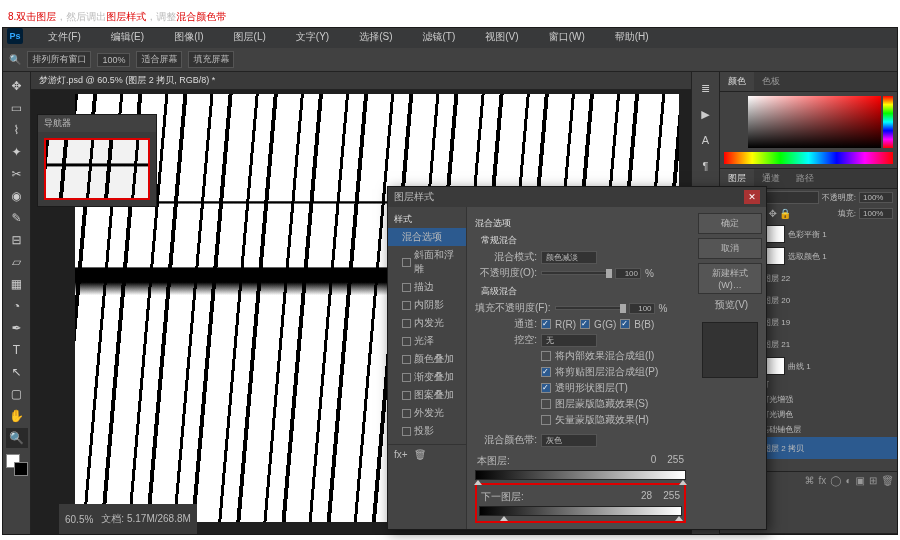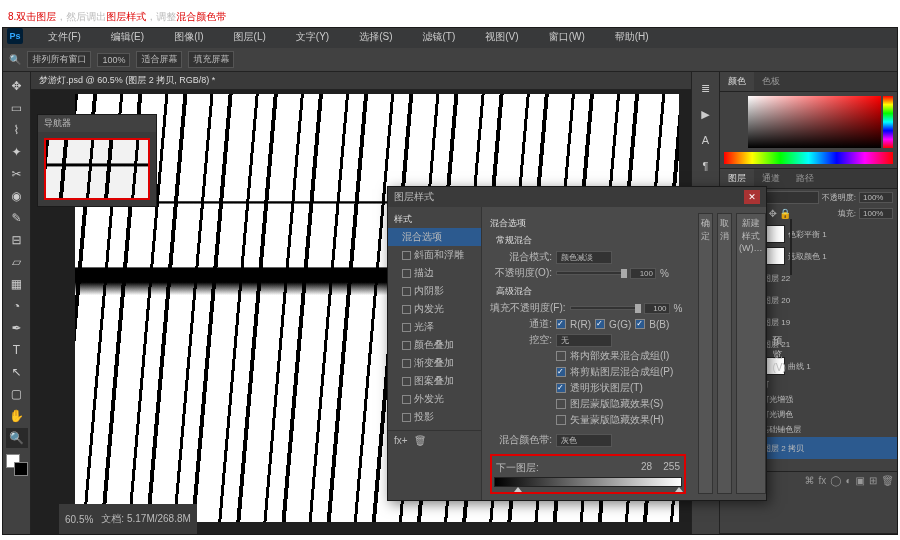--- a/index.html
+++ b/index.html
@@ -53,21 +53,21 @@
 .lthumb.clr{background:linear-gradient(90deg,#f44,#48f)}
 .lname{font-size:8px;white-space:nowrap;overflow:hidden}
 .lfoot{display:flex;gap:4px;padding:3px;border-top:1px solid #222;justify-content:flex-end}
 .lfoot span{font-size:10px;color:#999;cursor:pointer}
 .statusbar{position:absolute;bottom:0;left:28px;height:30px;display:flex;align-items:center;gap:8px;padding:0 6px;background:#3a3a3a;font-size:9px}
 
 .dlg{position:absolute;top:158px;left:384px;width:380px;background:#4a4a4a;border:1px solid #1a1a1a;box-shadow:3px 3px 12px rgba(0,0,0,0.5)}
 .dlg-title{background:#3a3a3a;padding:3px 6px;display:flex;justify-content:space-between;align-items:center}
 .dlg-close{width:16px;height:14px;background:#a33;color:#fff;text-align:center;line-height:14px;font-size:9px}
 .dlg-body{display:flex}
-.style-list{width:94px;background:#444;border-right:1px solid #333;padding:4px 0}
+.style-list{width:79px;background:#444;border-right:1px solid #333;padding:4px 0}
 .sl-hdr{padding:2px 6px;font-size:9px;color:#ddd}
 .sl-item{padding:2px 6px 2px 14px;font-size:9px;color:#bbb;display:flex;align-items:center;gap:3px}
 .sl-item.active{background:#2c5a8f;color:#fff}
 .sl-item .cb{width:9px;height:9px;border:1px solid #888;flex-shrink:0}
 .sl-foot{display:flex;gap:6px;padding:4px 6px;border-top:1px solid #333;margin-top:4px}
 .style-opts{flex:1;padding:6px 8px}
 .sect-title{font-size:9px;color:#ddd;margin:4px 0 2px}
 .fld{display:flex;align-items:center;gap:4px;padding:1px 0;font-size:9px}
 .fld .lab{min-width:62px;text-align:right;font-size:10px}
 .fld .dd{background:#333;border:1px solid #555;padding:0 4px;font-size:8px;min-width:56px}
@@ -77,21 +77,21 @@
 .fld .cb2{width:10px;height:10px;border:1px solid #888}
 .fld .cb2.on{background:#2c5a8f}
 .fld .cb2.on::after{content:"✓";font-size:8px;color:#fff;display:block;line-height:8px}
 .blend-if{margin-top:6px}
 .bif-row{margin:3px 0}
 .bif-lbl{font-size:8px;display:flex;justify-content:space-between;padding:0 2px}
 .bif-track{height:10px;background:linear-gradient(90deg,#000,#fff);border:1px solid #222;position:relative;margin-top:2px}
 .bif-track .tr-b{position:absolute;bottom:-6px;width:0;height:0;border-left:4px solid transparent;border-right:4px solid transparent;border-bottom:5px solid #ccc}
 .bif-track .tr-w{position:absolute;bottom:-6px;width:0;height:0;border-left:4px solid transparent;border-right:4px solid transparent;border-bottom:5px solid #ccc}
 .redbox{border:2px solid #d00;padding:2px;margin-top:2px}
-.dlg-btns{width:72px;padding:6px 4px;display:flex;flex-direction:row;gap:4px}
+.dlg-btns{width:72px;padding:6px 4px;display:flex;flex-direction:column;gap:4px}
 .dbtn{background:#555;border:1px solid #333;padding:3px 2px;font-size:9px;text-align:center;cursor:pointer}
 .prevbox{width:56px;height:56px;background:#333;border:1px solid #222;margin:6px auto}
 .prevchk{display:flex;align-items:center;gap:3px;font-size:8px;justify-content:center}
 </style>
 </head>
 <body>
 
 <div class="instruction">
   <span class="red">8.</span><span class="red">双击图层</span><span>，然后调出</span><span class="red">图层样式</span><span>，调整</span><span class="red">混合颜色带</span>
 </div>
@@ -392,20 +392,30 @@
         <div class="fld">
             <span class="lab"></span>
             <div class="cb2"></div>
             <span>矢量蒙版隐藏效果(H)</span>
           </div>
         <div class="fld" style="margin-top:4px">
             <span class="lab">混合颜色带:</span>
             <span class="dd">灰色</span>
           </div>
         <div class="blend-if">
+          <div class="bif-row">
+            <div class="bif-lbl">
+                <span>本图层:</span>
+                <span><span>0</span>&nbsp;&nbsp;&nbsp;&nbsp;<span>255</span></span>
+              </div>
+            <div class="bif-track">
+                <div class="tr-b" style="left:-2px"></div>
+                <div class="tr-w" style="right:-2px"></div>
+              </div>
+          </div>
           <div class="redbox">
             <div class="bif-row">
               <div class="bif-lbl">
                   <span>下一图层:</span>
                   <span><span>28</span>&nbsp;&nbsp;&nbsp;&nbsp;<span>255</span></span>
                 </div>
               <div class="bif-track">
                   <div class="tr-b" style="left:10%"></div>
                   <div class="tr-w" style="right:-2px"></div>
                 </div>

